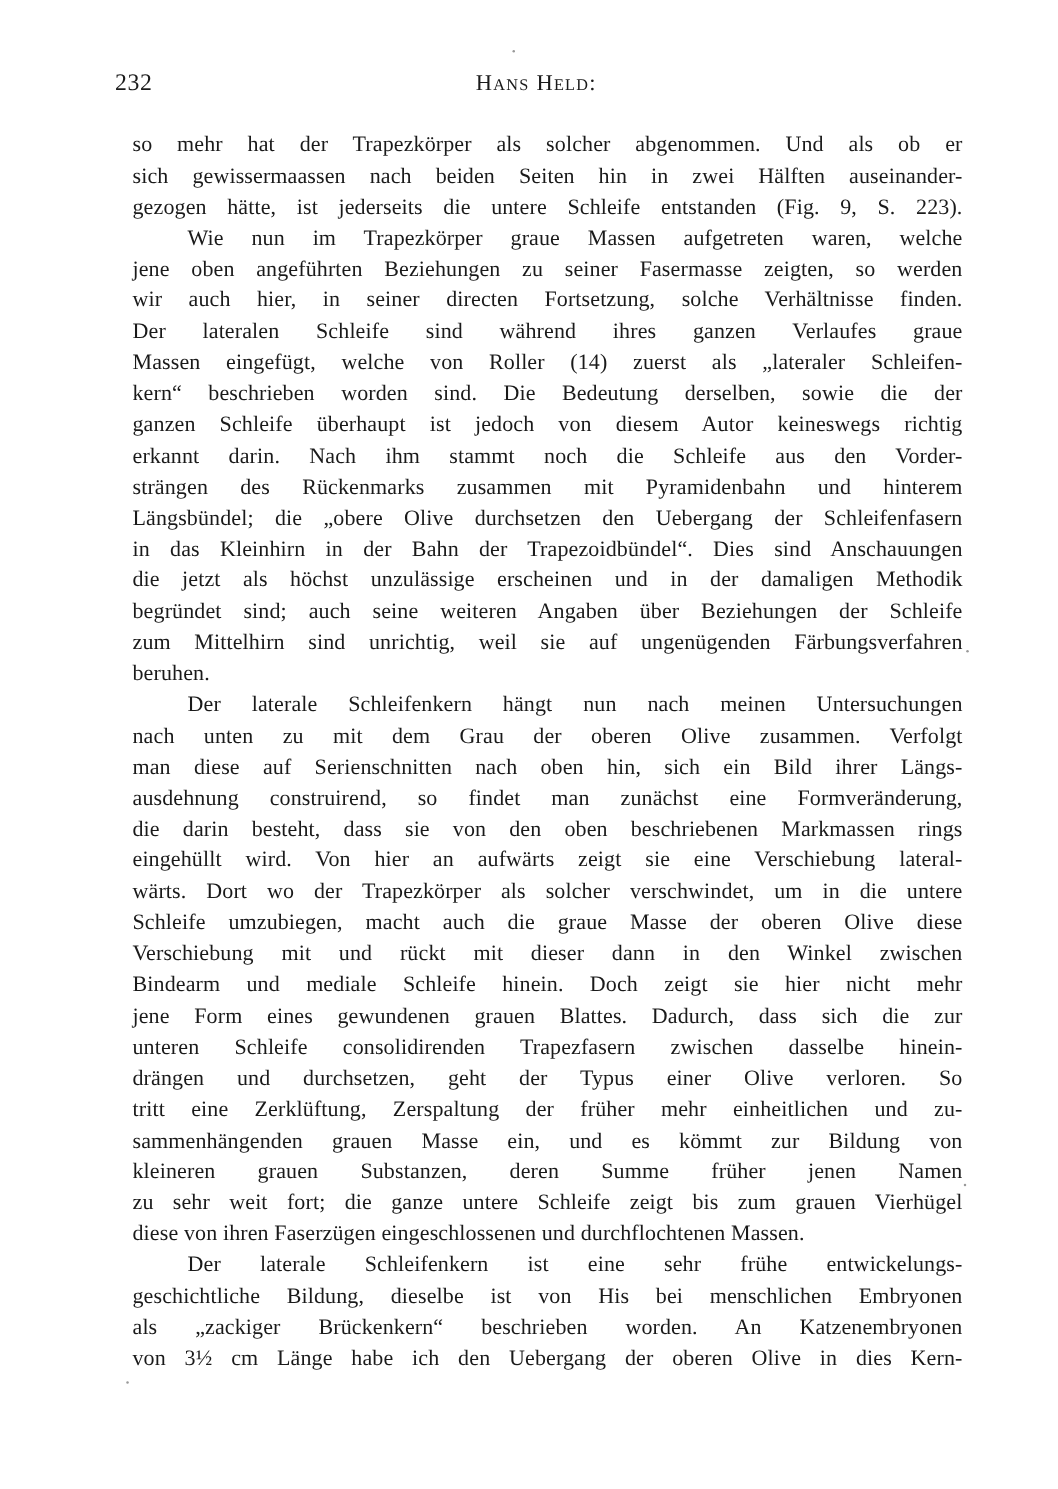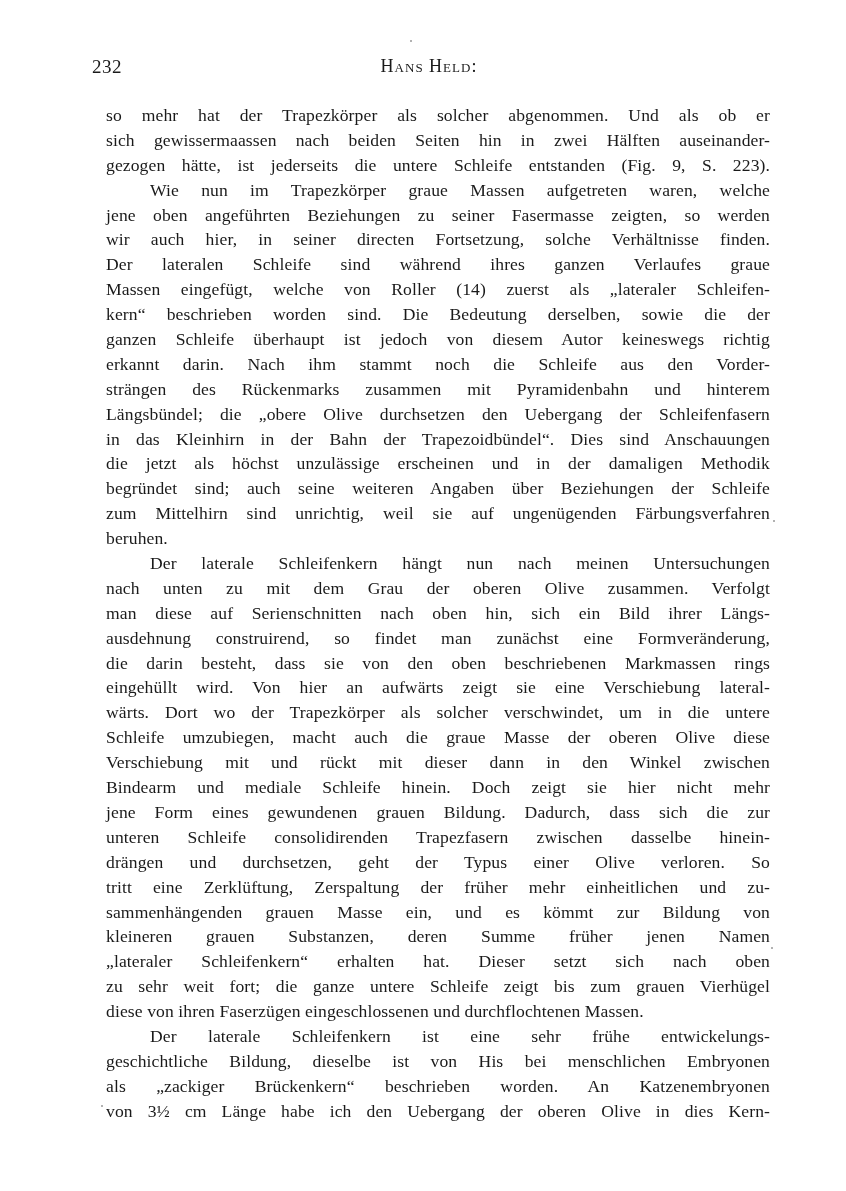--- a/index.html
+++ b/index.html
@@ -110,27 +110,26 @@
       <div class="line indent">Der laterale Schleifenkern hängt nun nach meinen Untersuchungen</div>
       <div class="line">nach unten zu mit dem Grau der oberen Olive zusammen. Verfolgt</div>
       <div class="line">man diese auf Serienschnitten nach oben hin, sich ein Bild ihrer Längs-</div>
       <div class="line">ausdehnung construirend, so findet man zunächst eine Formveränderung,</div>
       <div class="line">die darin besteht, dass sie von den oben beschriebenen Markmassen rings</div>
       <div class="line">eingehüllt wird. Von hier an aufwärts zeigt sie eine Verschiebung lateral-</div>
       <div class="line">wärts. Dort wo der Trapezkörper als solcher verschwindet, um in die untere</div>
       <div class="line">Schleife umzubiegen, macht auch die graue Masse der oberen Olive diese</div>
       <div class="line">Verschiebung mit und rückt mit dieser dann in den Winkel zwischen</div>
       <div class="line">Bindearm und mediale Schleife hinein. Doch zeigt sie hier nicht mehr</div>
-      <div class="line">jene Form eines gewundenen grauen Bildung. Dadurch, dass sich die zur</div>
+      <div class="line">jene Form eines gewundenen grauen Blattes. Dadurch, dass sich die zur</div>
       <div class="line">unteren Schleife consolidirenden Trapezfasern zwischen dasselbe hinein-</div>
       <div class="line">drängen und durchsetzen, geht der Typus einer Olive verloren. So</div>
       <div class="line">tritt eine Zerklüftung, Zerspaltung der früher mehr einheitlichen und zu-</div>
       <div class="line">sammenhängenden grauen Masse ein, und es kömmt zur Bildung von</div>
       <div class="line">kleineren grauen Substanzen, deren Summe früher jenen Namen</div>
-      <div class="line">„lateraler Schleifenkern“ erhalten hat. Dieser setzt sich nach oben</div>
       <div class="line">zu sehr weit fort; die ganze untere Schleife zeigt bis zum grauen Vierhügel</div>
       <div class="line last">diese von ihren Faserzügen eingeschlossenen und durchflochtenen Massen.</div>
       <div class="line indent">Der laterale Schleifenkern ist eine sehr frühe entwickelungs-</div>
       <div class="line">geschichtliche Bildung, dieselbe ist von His bei menschlichen Embryonen</div>
       <div class="line">als „zackiger Brückenkern“ beschrieben worden. An Katzenembryonen</div>
       <div class="line">von 3½ cm Länge habe ich den Uebergang der oberen Olive in dies Kern-</div>
     </div>
 
   <span class="speck" style="left:410px;top:40px;"></span>
   <span class="speck" style="left:773px;top:520px;"></span>

